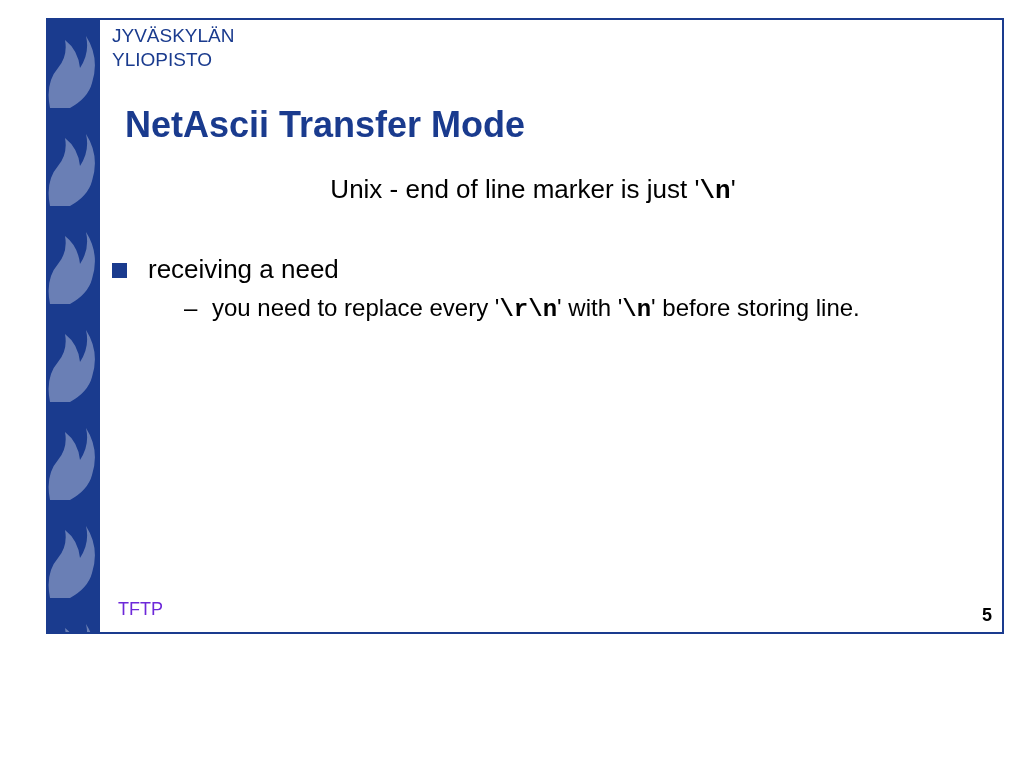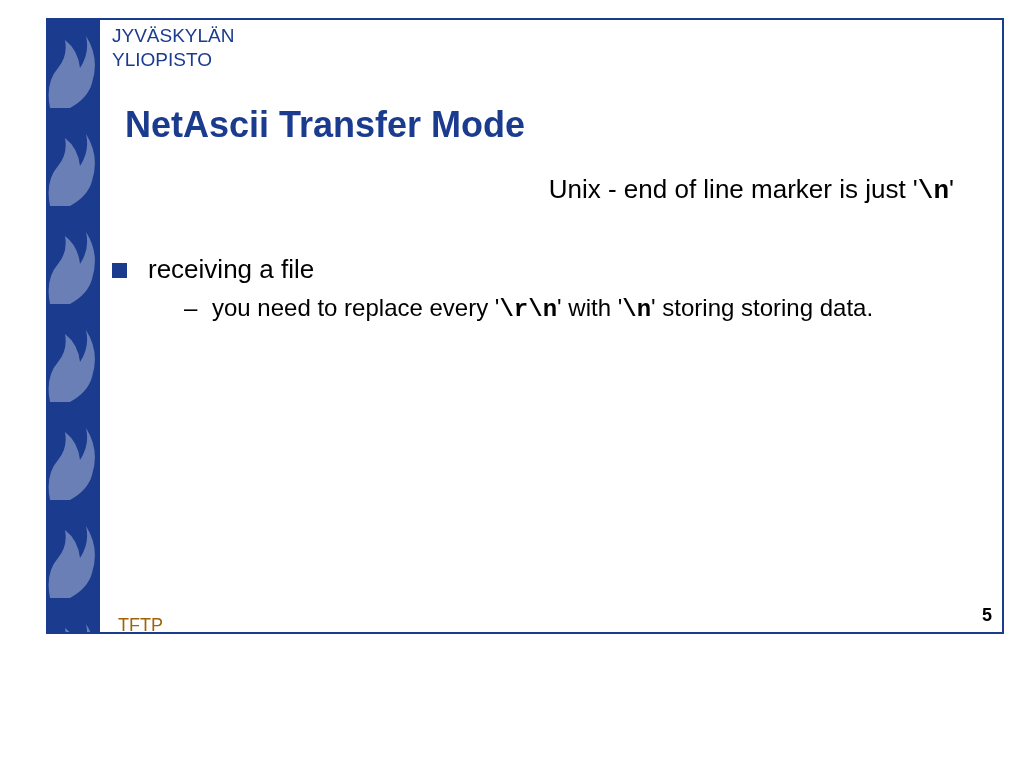--- a/index.html
+++ b/index.html
@@ -59,21 +59,21 @@
     margin-bottom: 32px;
     font-weight: 400;
   }
   .title {
     color: #1a3b8e;
     font-size: 36px;
     font-weight: bold;
     margin: 0 0 28px 13px;
   }
   .subtitle {
-    text-align: right;
+    text-align: center;
     font-size: 26px;
     color: #000;
     margin: 0 0 48px 0;
     padding-right: 40px;
   }
   .mono { font-family: "Courier New", monospace; font-weight: bold; }
   ul.level1 {
     list-style: none;
     padding: 0;
     margin: 0;
@@ -109,22 +109,22 @@
   ul.level2 > li::before {
     content: "–";
     position: absolute;
     left: 0;
     top: 0;
     color: #000;
   }
   .footer-label {
     position: absolute;
     left: 118px;
-    bottom: 20px;
-    color: #a16207;
+    bottom: 36px;
+    color: #6d28d9;
     font-size: 18px;
   }
   .page-num {
     position: absolute;
     right: 32px;
     bottom: 30px;
     font-size: 18px;
     font-weight: bold;
     color: #000;
   }
@@ -166,24 +166,24 @@
     </div>
 
     <h1 class="title">NetAscii Transfer Mode</h1>
 
     <div class="subtitle">
       <span>Unix - end of line marker is just '</span><span class="mono">\n</span><span>'</span>
     </div>
 
     <ul class="level1">
       <li>
-        <span>receiving a file</span>
+        <span>receiving a need</span>
         <ul class="level2">
           <li>
-            <span> you need to replace every '</span><span class="mono">\r\n</span><span>' with '</span><span class="mono">\n</span><span>'  storing storing data.</span>
+            <span> you need to replace every '</span><span class="mono">\r\n</span><span>' with '</span><span class="mono">\n</span><span>'  before storing line.</span>
           </li>
         </ul>
       </li>
     </ul>
   </div>
 
   <div class="footer-label">TFTP</div>
   <div class="page-num">5</div>
 </div>
 

